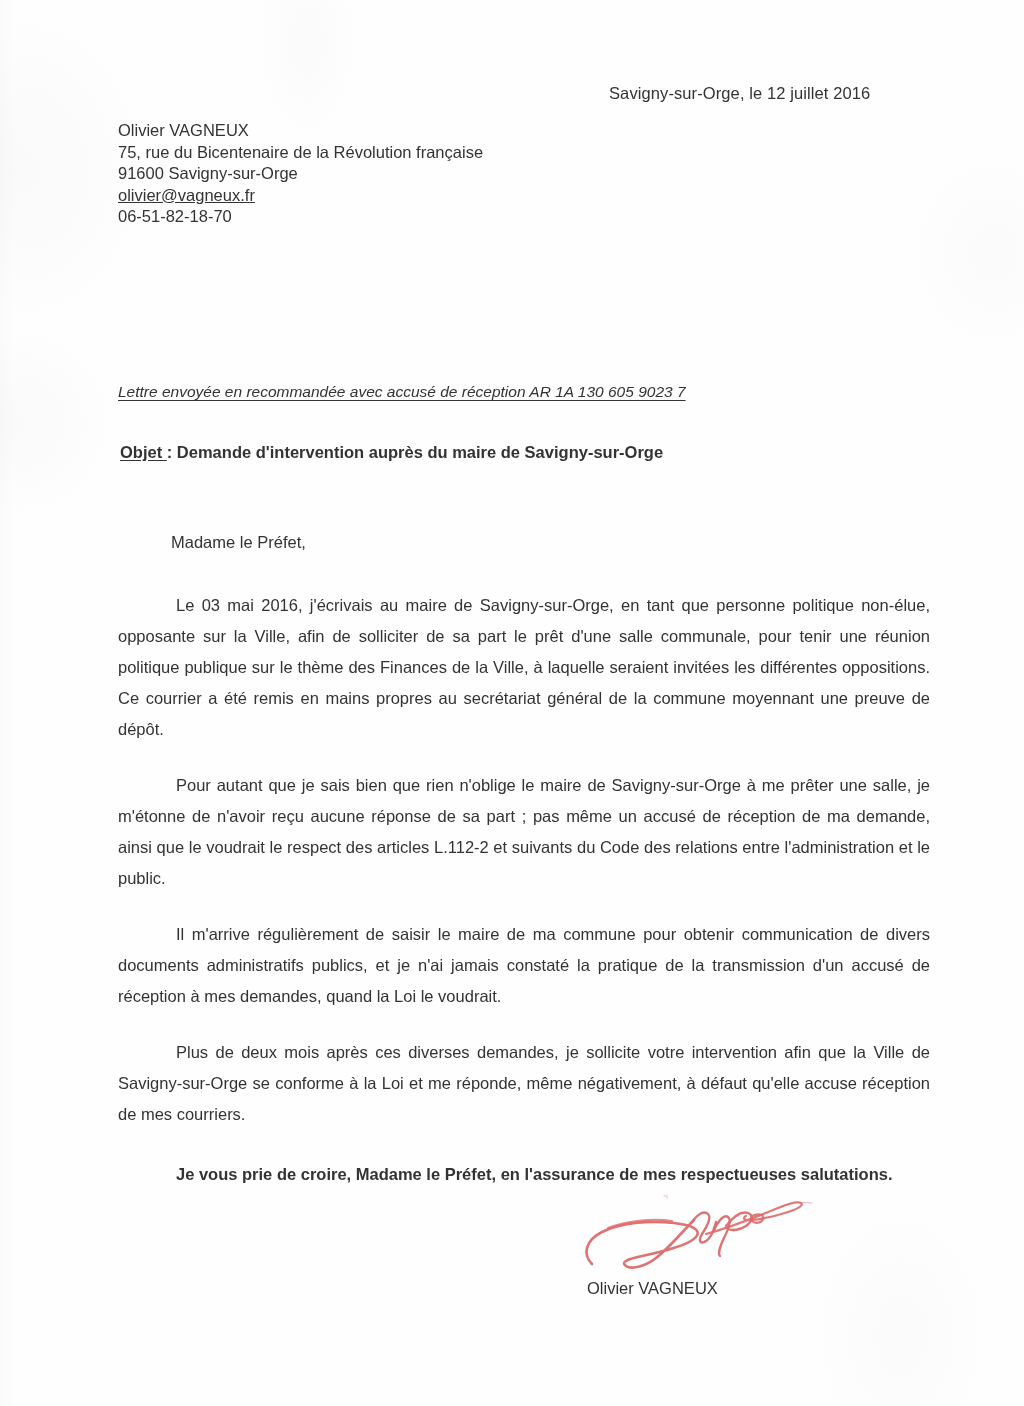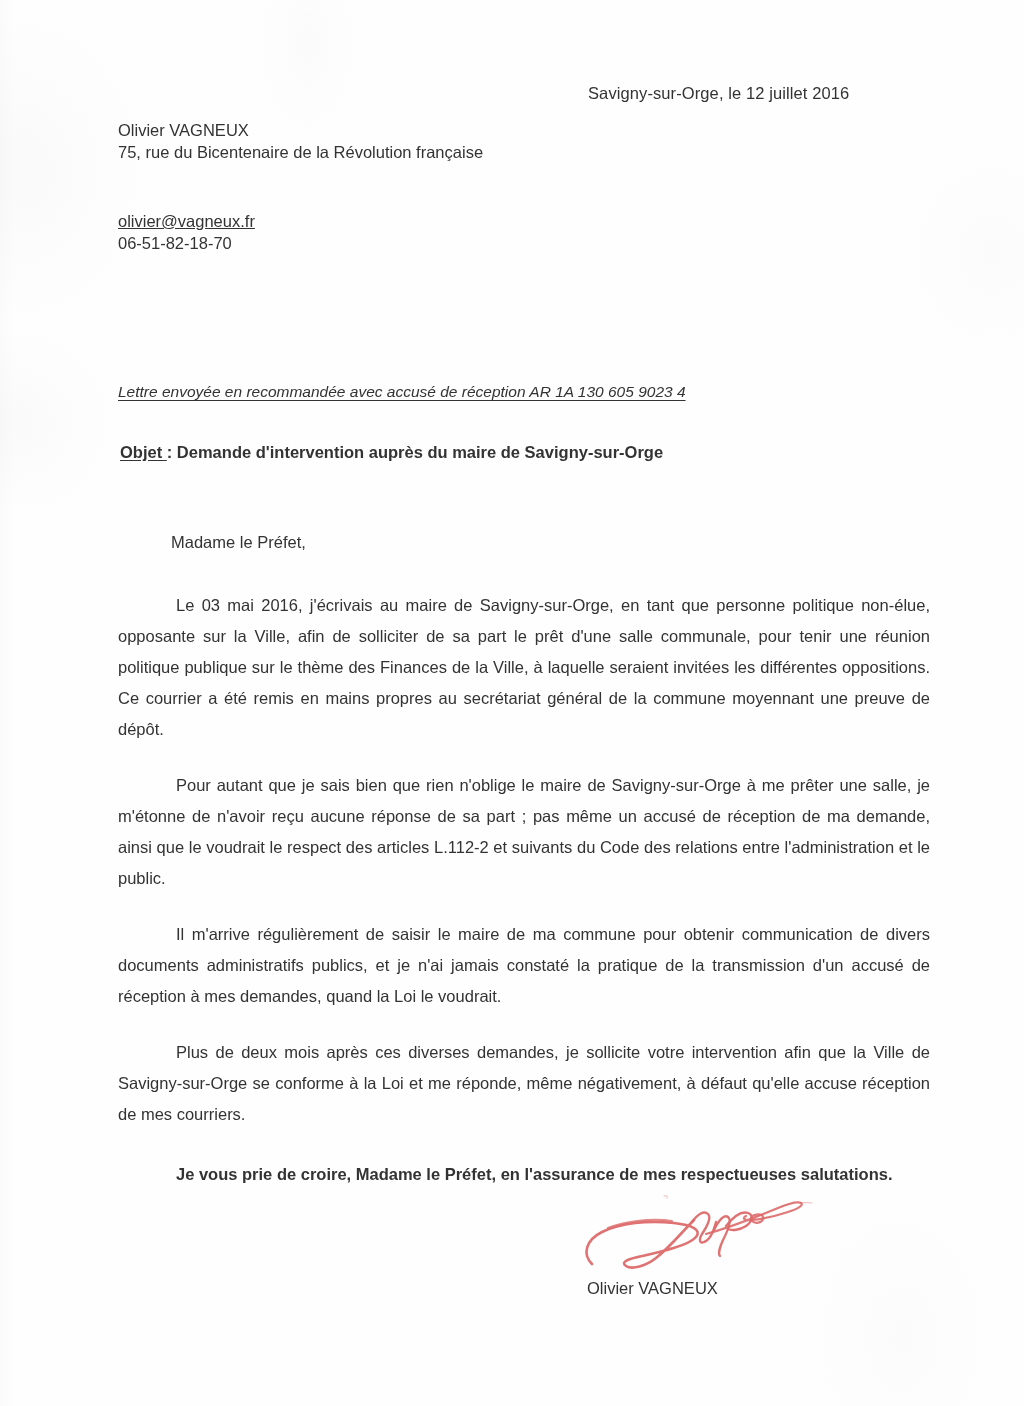--- a/index.html
+++ b/index.html
@@ -30,39 +30,38 @@
       radial-gradient(ellipse at 2% 12%, rgba(170,170,180,0.055) 0%, rgba(255,255,255,0) 9%),
       radial-gradient(ellipse at 1.5% 30%, rgba(170,170,180,0.05) 0%, rgba(255,255,255,0) 7%),
       radial-gradient(ellipse at 97% 18%, rgba(175,175,185,0.04) 0%, rgba(255,255,255,0) 6%),
       radial-gradient(ellipse at 30% 3%, rgba(175,175,185,0.045) 0%, rgba(255,255,255,0) 5%),
       radial-gradient(ellipse at 88% 95%, rgba(175,175,185,0.04) 0%, rgba(255,255,255,0) 7%),
       linear-gradient(90deg, rgba(200,200,205,0.06) 0px, rgba(255,255,255,0) 14px);
   }
 
   .row-date {
     position: absolute;
-    left: 588px;
+    left: 609px;
     top: 84px;
     font-size: 16.5px;
     letter-spacing: 0.1px;
     white-space: nowrap;
   }
 
   .sender-block {
     position: absolute;
     left: 118px;
     top: 120px;
     font-size: 16.5px;
     line-height: 21.5px;
   }
   .sender-line { white-space: nowrap; }
   .sender-line.email {
     text-decoration: underline;
     text-underline-offset: 1px;
-    margin-top: 48px;
   }
 
   .recipient-block {
     position: absolute;
     left: 588px;
     top: 244px;
     font-size: 16.5px;
     line-height: 21.5px;
   }
   .recipient-line { white-space: nowrap; }
@@ -146,26 +145,27 @@
 
 <div id="page">
 
   <div id="scan-noise"></div>
 
   <div class="row-date">Savigny-sur-Orge, le 12 juillet 2016</div>
 
   <div class="sender-block">
     <div class="sender-line">Olivier VAGNEUX</div>
     <div class="sender-line">75, rue du Bicentenaire de la Révolution française</div>
+    <div class="sender-line">91600 Savigny-sur-Orge</div>
     <div class="sender-line email">olivier@vagneux.fr</div>
     <div class="sender-line">06-51-82-18-70</div>
   </div>
 
 
-  <div class="ar-line">Lettre envoyée en recommandée avec accusé de réception AR 1A 130 605 9023 4</div>
+  <div class="ar-line">Lettre envoyée en recommandée avec accusé de réception AR 1A 130 605 9023 7</div>
 
   <div class="objet-line">
     <span class="objet-label">Objet </span><span>: </span><span>Demande d'intervention auprès du maire de Savigny-sur-Orge</span>
   </div>
 
   <div class="salutation">Madame le Préfet,</div>
 
   <div class="body-block">
     <p>Le 03 mai 2016, j'écrivais au maire de Savigny-sur-Orge, en tant que personne politique non-élue, opposante sur la Ville, afin de solliciter de sa part le prêt d'une salle communale, pour tenir une réunion politique publique sur le thème des Finances de la Ville, à laquelle seraient invitées les différentes oppositions. Ce courrier a été remis en mains propres au secrétariat général de la commune moyennant une preuve de dépôt.</p>
     <p>Pour autant que je sais bien que rien n'oblige le maire de Savigny-sur-Orge à me prêter une salle, je m'étonne de n'avoir reçu aucune réponse de sa part ; pas même un accusé de réception de ma demande, ainsi que le voudrait le respect des articles L.112-2 et suivants du Code des relations entre l'administration et le public.</p>

